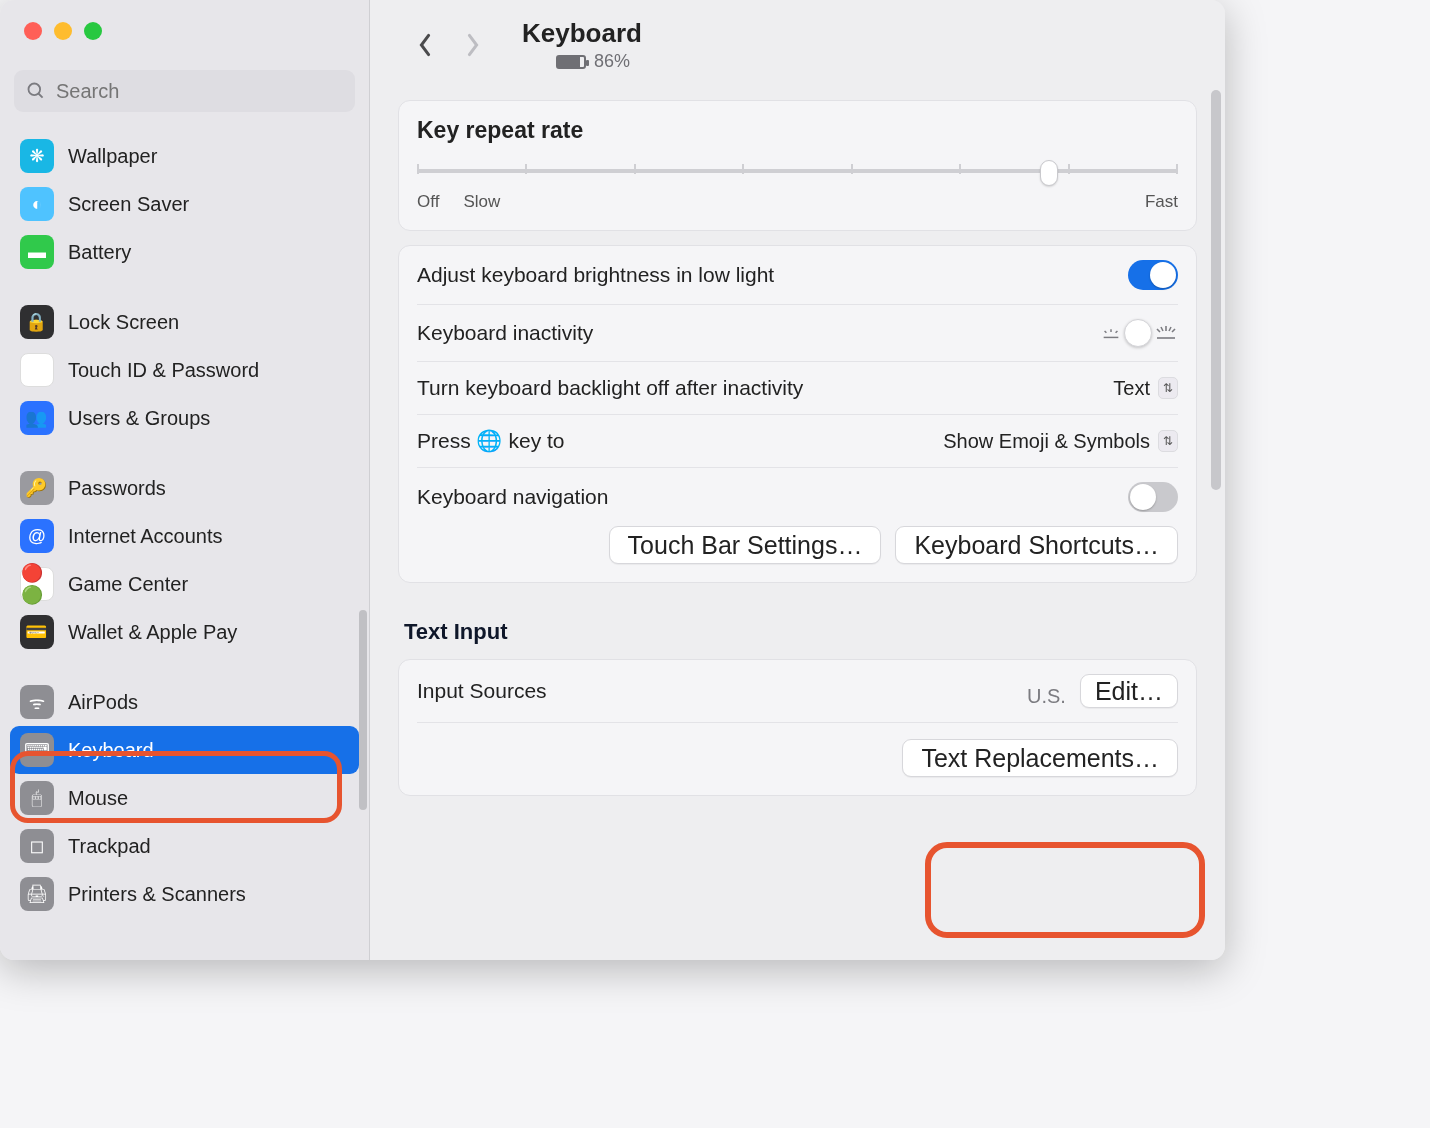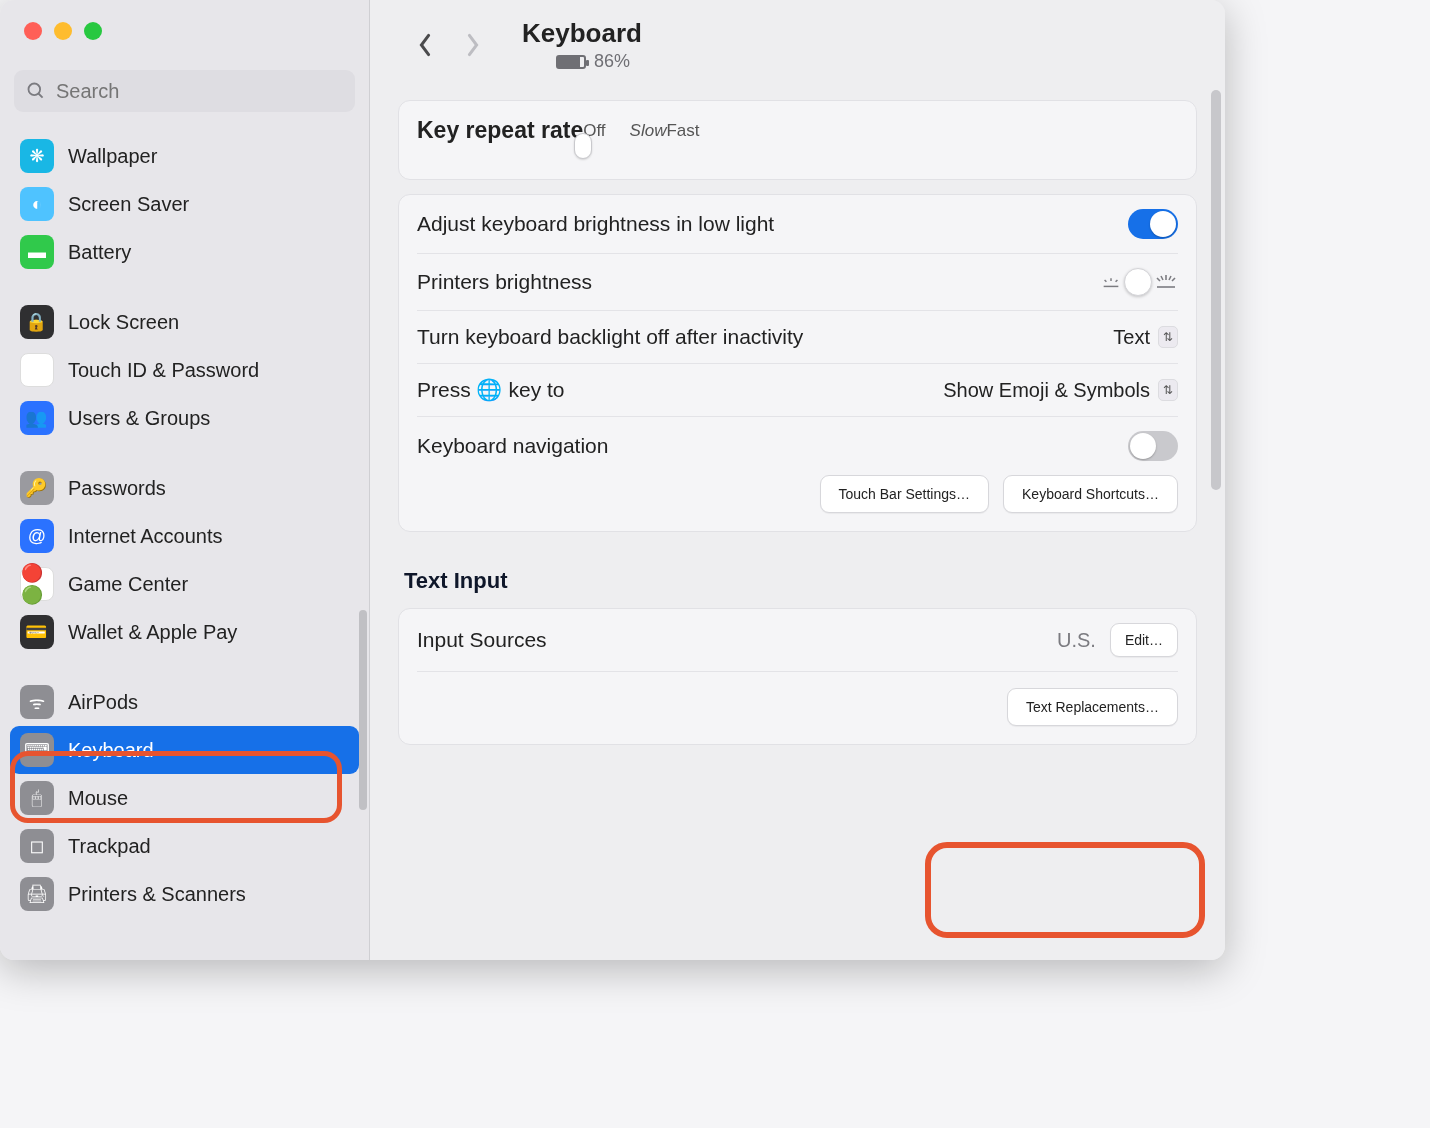--- a/index.html
+++ b/index.html
@@ -56,49 +56,49 @@
   .body{ padding:0 28px 20px 28px; overflow:auto;}
   .panel{ background:#f5f5f7; border:1px solid #e1e1e5; border-radius:12px; padding:0; margin:14px 0;}
   .row{ padding:14px 18px; display:flex; align-items:center;}
   .split{ justify-content:space-between;}
   .divider{ height:1px; background:#e3e3e7; margin:0 18px;}
   .lbl-lg{ font-size:21px; color:#222;}
   .lbl-xl{ font-size:23px; font-weight:700; color:#222;}
 
   
   .two-sliders{ display:flex; gap:32px; padding:16px 18px 18px 18px;}
-  .sliderbox{ flex:1; display:flex; flex-direction:row;}
+  .sliderbox{ flex:1; display:flex; flex-direction:column;}
   .range{ position:relative; height:34px; margin-top:10px;}
   .track{ position:absolute; left:0; right:0; top:15px; height:4px; background:#cfcfd3; border-radius:2px;}
   .ticks{ position:absolute; left:0; right:0; top:10px; height:14px; display:flex; justify-content:space-between;}
   .ticks i{ width:2px; height:10px; background:#cfcfd3; display:block;}
   .knob{ position:absolute; top:6px; width:18px; height:26px; background:#fff; border:1px solid #c9c9cd; border-radius:9px; box-shadow:0 1px 2px rgba(0,0,0,.15);}
   .sub-labels{ display:flex; justify-content:space-between; margin-top:4px; color:#555; font-size:17px;}
-  .sub-labels span:nth-child(2){margin-right:auto;margin-left:24px;font-style:italic;}
+  .sub-labels span:nth-child(2){margin-right:auto;margin-left:24px;}
 
   
   .brightslider{ flex:1; max-width:330px; position:relative; height:20px;}
   .brightslider .t{position:absolute;left:0;right:0;top:8px;height:5px;background:#d4d4d8;border-radius:3px;}
   .brightslider .f{position:absolute;left:0;top:8px;height:5px;background:#1670e8;border-radius:3px;}
   .brightslider .k{position:absolute;top:-4px;width:28px;height:28px;background:#fff;border:1px solid #d4d4d8;border-radius:50%;box-shadow:0 1px 3px rgba(0,0,0,.2);}
   .small-icon{ color:#7b7b80; }
 
   
   .toggle{ width:50px; height:30px; border-radius:15px; position:relative; cursor:pointer;}
   .toggle.on{ background:#1670e8;} .toggle.off{ background:#c9c9cd;}
   .toggle .dot{ position:absolute; top:2px; width:26px; height:26px; background:#fff; border-radius:50%; box-shadow:0 1px 2px rgba(0,0,0,.25);}
   .toggle.on .dot{ right:2px;} .toggle.off .dot{ left:2px;}
 
   
   .popup{ display:flex; align-items:center; gap:8px; font-size:20px; color:#222; cursor:pointer;}
   .popup .caret{ width:20px;height:22px;background:#eceaf0;border:1px solid #dcdce0;border-radius:5px;display:flex;align-items:center;justify-content:center;color:#555;font-size:12px;line-height:1;}
 
   .note{ color:#7a7a7f; font-size:17px; line-height:1.4; padding:2px 18px 14px 18px;}
 
-  .btn{ background:#fff; border:1px solid #d7d7db; border-radius:9px; height:38px; padding:0 18px; font-size:14px; color:#222; cursor:pointer; box-shadow:0 1px 1px rgba(0,0,0,.05);}
+  .btn{ background:#fff; border:1px solid #d7d7db; border-radius:9px; height:38px; padding:0 18px; font-size:25px; color:#222; cursor:pointer; box-shadow:0 1px 1px rgba(0,0,0,.05);}
   .btnrow{ display:flex; gap:14px; justify-content:flex-end; padding:10px 18px 18px 18px;}
 
   .sec-title{ font-size:22px; font-weight:700; color:#0f172a; margin:36px 6px 6px 6px;}
   .muted{ color:#7b7b80; font-size:20px;}
 
   .scroll-right{ position:absolute; right:2px; top:90px; bottom:10px; width:12px;}
   .scroll-right .th{ position:absolute; top:0; width:10px; height:400px; background:#c7c7cb; border-radius:5px;}
 
   
   .hl2{ position:absolute; border:6px solid #e7542f; border-radius:22px; pointer-events:none;}
@@ -252,21 +252,21 @@
 
         <div class="row split">
           <span class="lbl-lg">Adjust keyboard brightness in low light</span>
           <div class="toggle on">
               <div class="dot"></div>
             </div>
         </div>
         <div class="divider"></div>
 
         <div class="row split">
-          <span class="lbl-lg">Printers brightness</span>
+          <span class="lbl-lg">Keyboard inactivity</span>
           <div style="display:flex;align-items:center;gap:16px;">
             <span class="small-icon">
               <svg width="22" height="22" viewBox="0 0 24 24" fill="none" stroke="#7b7b80" stroke-width="1.6">
                   <line x1="4" y1="19" x2="20" y2="19"></line>
                   <line x1="12" y1="13" x2="12" y2="10"></line>
                   <line x1="7" y1="14" x2="5" y2="12"></line>
                   <line x1="17" y1="14" x2="19" y2="12"></line>
                 </svg>
             </span>
             <div class="brightslider">
@@ -317,21 +317,21 @@
           <button class="btn">Touch Bar Settings…</button>
           <button class="btn">Keyboard Shortcuts…</button>
         </div>
       </div>
 
       <div class="sec-title">Text Input</div>
 
       <div class="panel">
         <div class="row split">
           <span class="lbl-lg">Input Sources</span>
-          <div style="display:flex;align-items:center;gap:14px;">
+          <div style="display:flex;align-items:flex-end;gap:14px;">
             <span class="muted">U.S.</span>
             <button class="btn" style="height:34px;padding:0 14px;">Edit…</button>
           </div>
         </div>
         <div class="divider"></div>
         <div class="btnrow" style="padding-top:16px;">
           <button class="btn">Text Replacements…</button>
         </div>
       </div>
 

